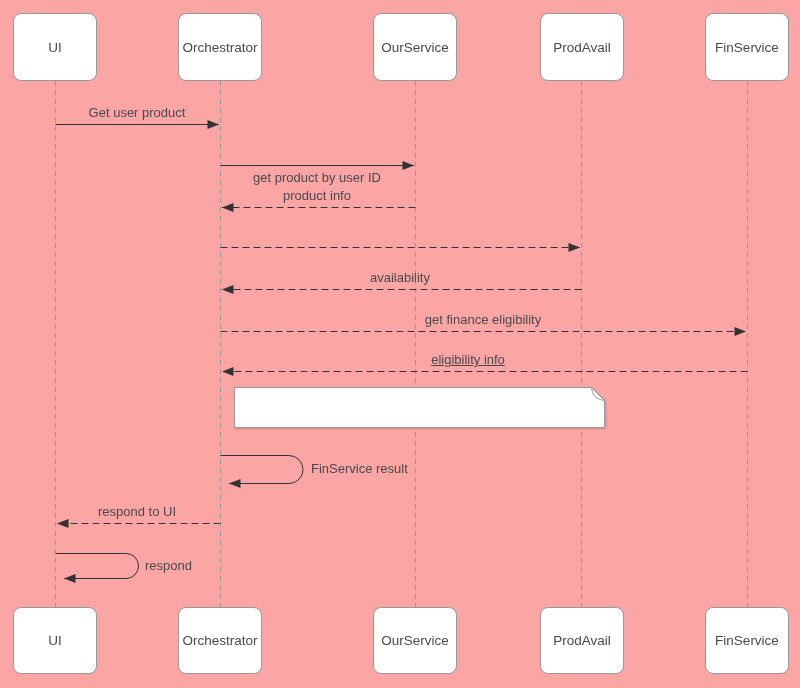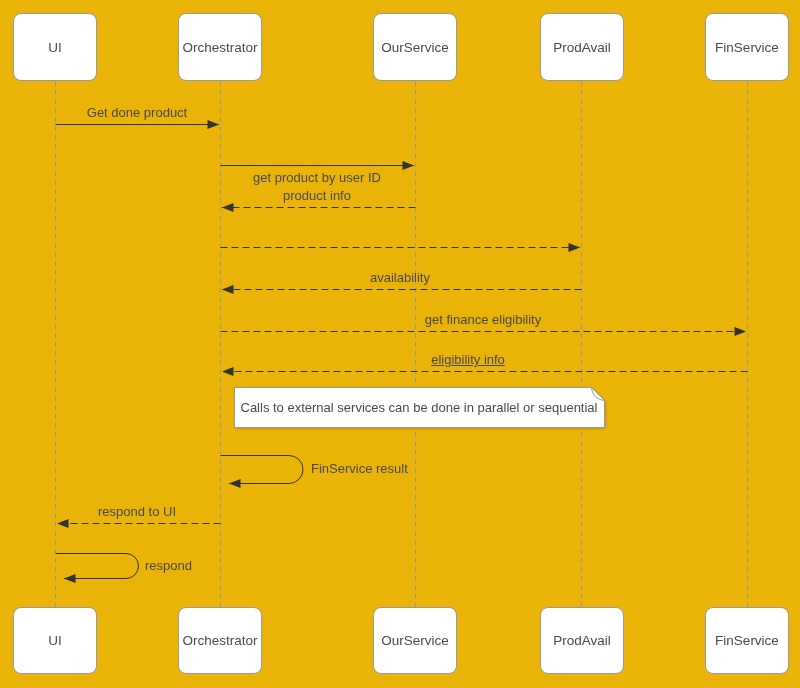--- a/index.html
+++ b/index.html
@@ -1,20 +1,20 @@
 <!DOCTYPE html>
 <html><head>
 <meta charset="utf-8">
 <style>
   html, body { margin: 0; padding: 0; background: #ffffff; }
   .canvas {
     position: relative;
     width: 800px;
     height: 688px;
-    background: #eab308;
+    background: #fca5a5;
     font-family: "Liberation Sans", sans-serif;
     overflow: hidden;
   }
   .layer { position: absolute; left: 0; top: 0; }
   .pbox {
     position: absolute;
     width: 84px;
     height: 68px;
     box-sizing: border-box;
     background: #ffffff;
@@ -121,25 +121,24 @@
   <div class="pbox" style="left:373px; top:607px; height:67px;">
     <span>OurService</span>
   </div>
   <div class="pbox" style="left:540px; top:607px; height:67px;">
     <span>ProdAvail</span>
   </div>
   <div class="pbox" style="left:705px; top:607px; height:67px;">
     <span>FinService</span>
   </div>
 
-  <div class="msg-label" style="left:137px; top:105px;">Get done product</div>
+  <div class="msg-label" style="left:137px; top:105px;">Get user product</div>
   <div class="msg-label" style="left:317px; top:146px;margin-top:24px;">get product by user ID</div>
   <div class="msg-label" style="left:317px; top:188px;">product info</div>
   <div class="msg-label" style="left:400px; top:270px;">availability</div>
   <div class="msg-label" style="left:483px; top:312px;">get finance eligibility</div>
   <div class="msg-label" style="left:468px; top:352px;text-decoration:underline;">eligibility info</div>
   <div class="self-label" style="left:311px; top:461px;">FinService result</div>
   <div class="msg-label" style="left:137px; top:504px;">respond to UI</div>
   <div class="self-label" style="left:145px; top:558px;">respond</div>
 
-  <div class="note-text">Calls to external services can be done in parallel or sequential</div>
 
 </div>
 
 </body></html>

